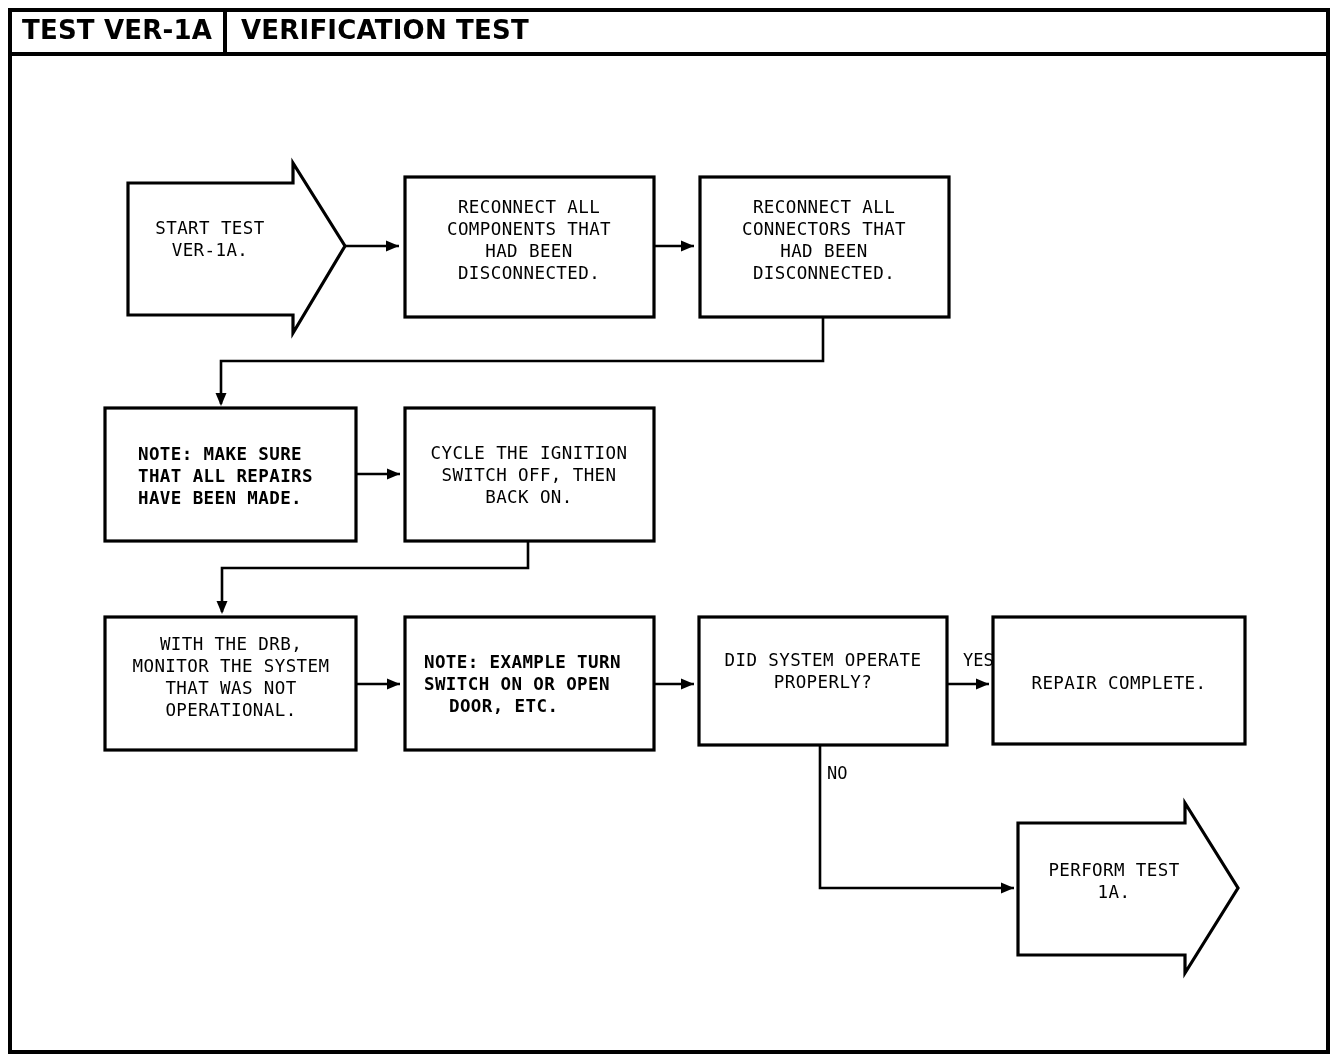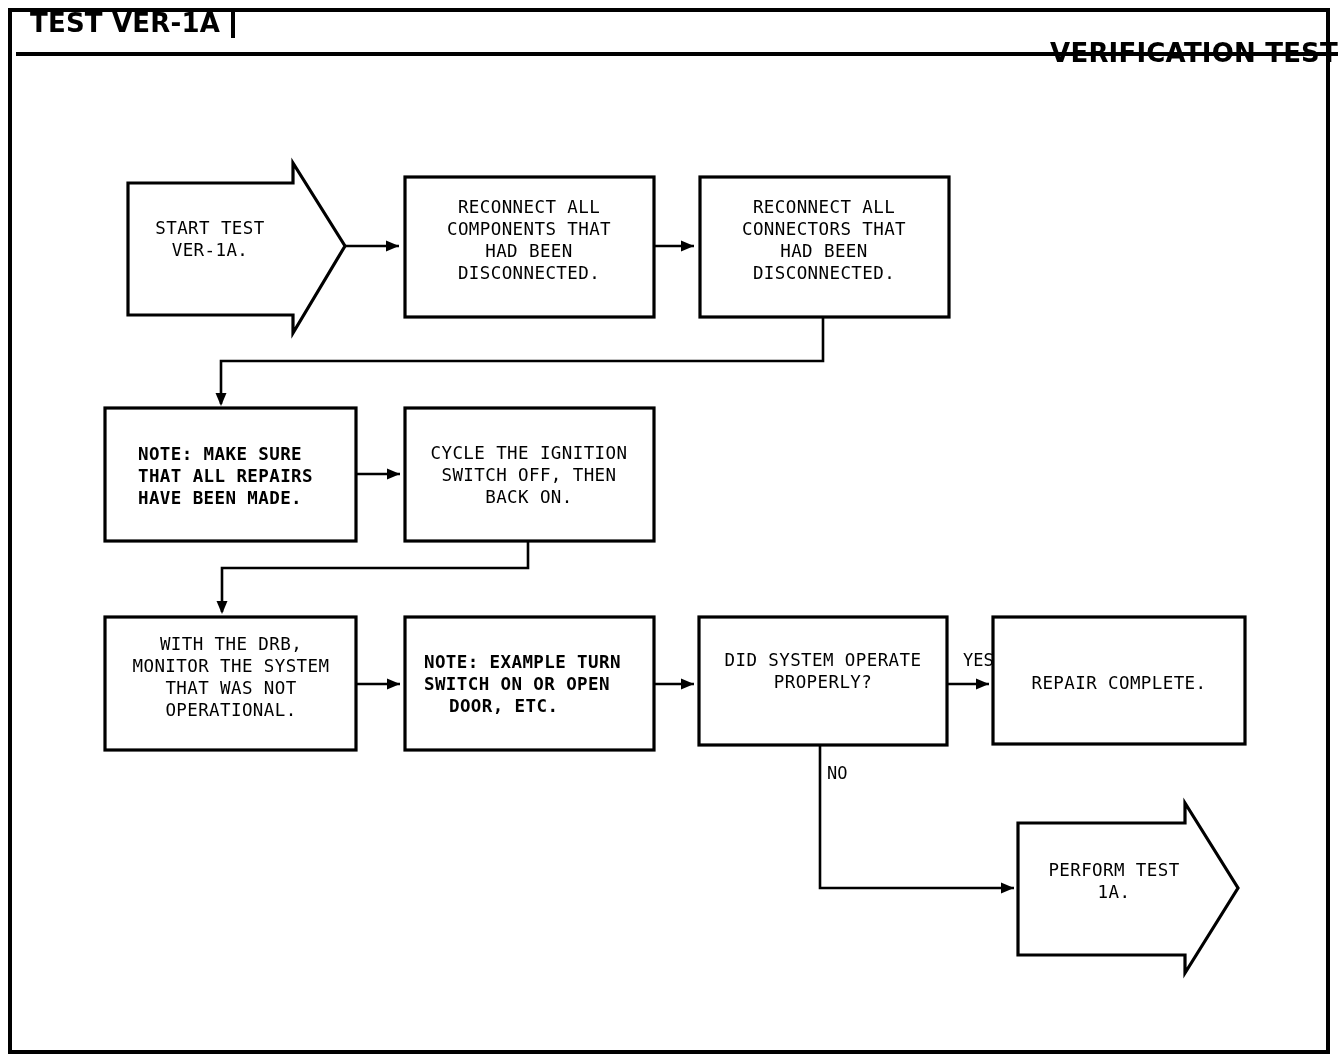--- a/index.html
+++ b/index.html
@@ -25,44 +25,42 @@
     left: 8px;
     top: 8px;
     width: 1322px;
     height: 1046px;
     border: 4px solid #000;
     box-sizing: border-box;
   }
   
   .header {
     position: absolute;
-    left: 16px;
+    left: 8px;
     top: 8px;
     width: 1322px;
     height: 48px;
     box-sizing: border-box;
     border-bottom: 4px solid #000;
     display: flex;
     align-items: stretch;
-    flex-direction: column;
   }
   .header-code {
     width: 219px;
     box-sizing: border-box;
     border-right: 4px solid #000;
     display: flex;
     align-items: center;
     padding-left: 14px;
   }
   .header-title {
     flex: 1;
     display: flex;
     align-items: center;
     padding-left: 14px;
-    justify-content: flex-end;
   }
   .header-code span, .header-title span {
     font-family: "DejaVu Sans", sans-serif;
     font-weight: bold;
     font-size: 26px;
     letter-spacing: 0.2px;
     color: #000;
     white-space: nowrap;
   }
   

